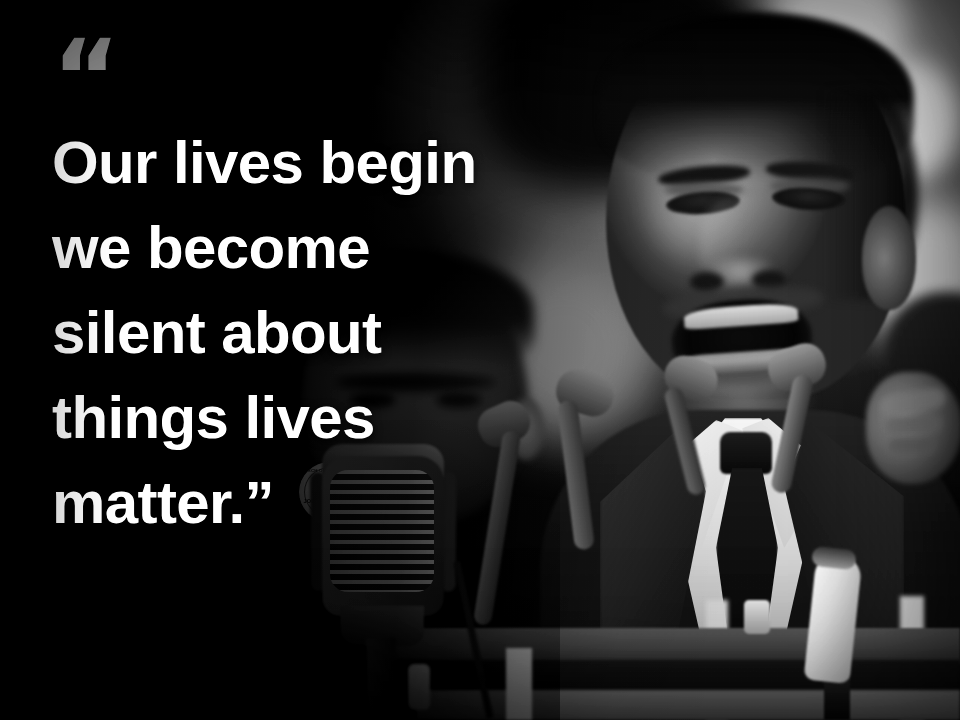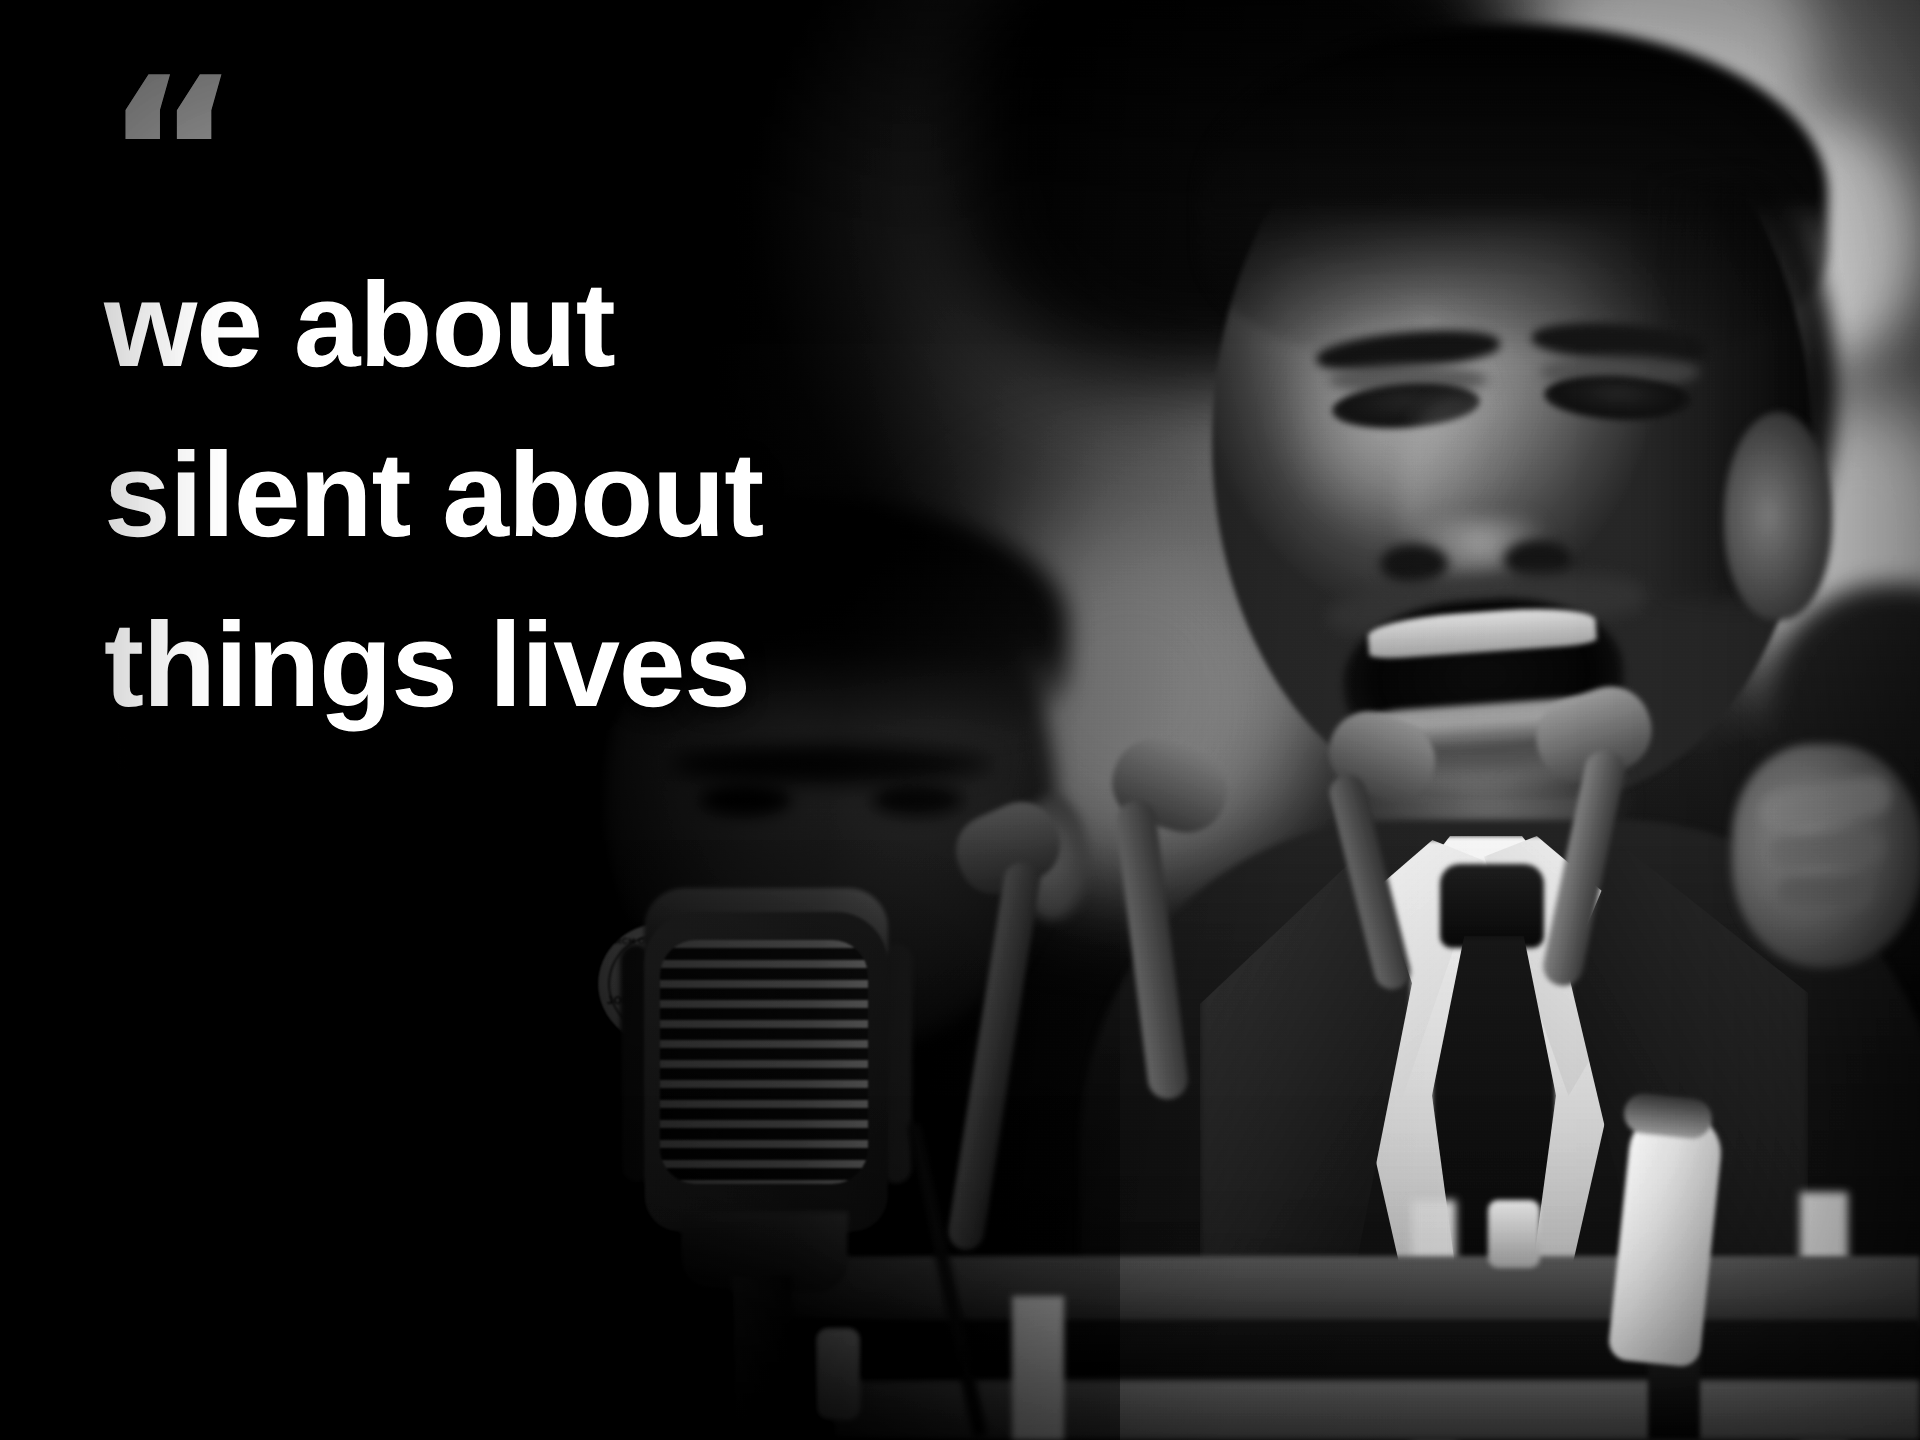--- a/index.html
+++ b/index.html
@@ -581,20 +581,22 @@
 
     <div class="grain"></div>
   </div>
 
   <div class="scrim"></div>
   <div class="scrim-bottom"></div>
 
   <div class="quote-block">
     <div class="quote-mark">“</div>
     <div class="quote-lines">
-      <div class="qline">we about</div>
+      <div class="qline">Our lives begin</div>
+      <div class="qline">we become</div>
       <div class="qline">silent about</div>
       <div class="qline">things lives</div>
+      <div class="qline">matter.”</div>
     </div>
   </div>
 
   <div class="vignette"></div>
 </div>
 
 </body></html>

